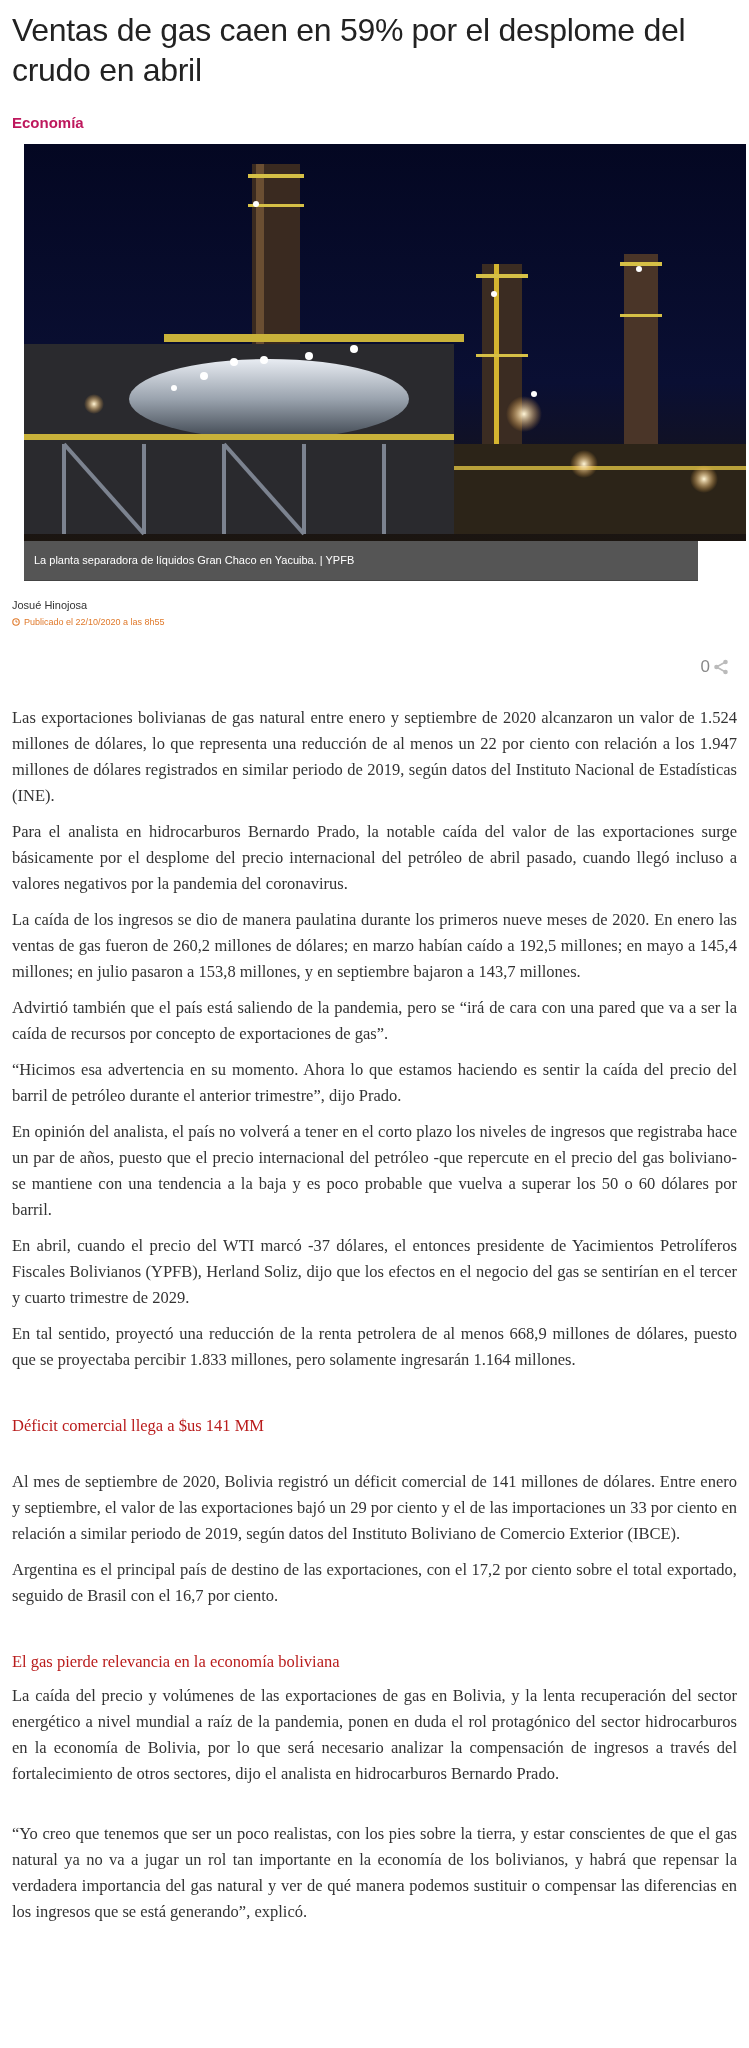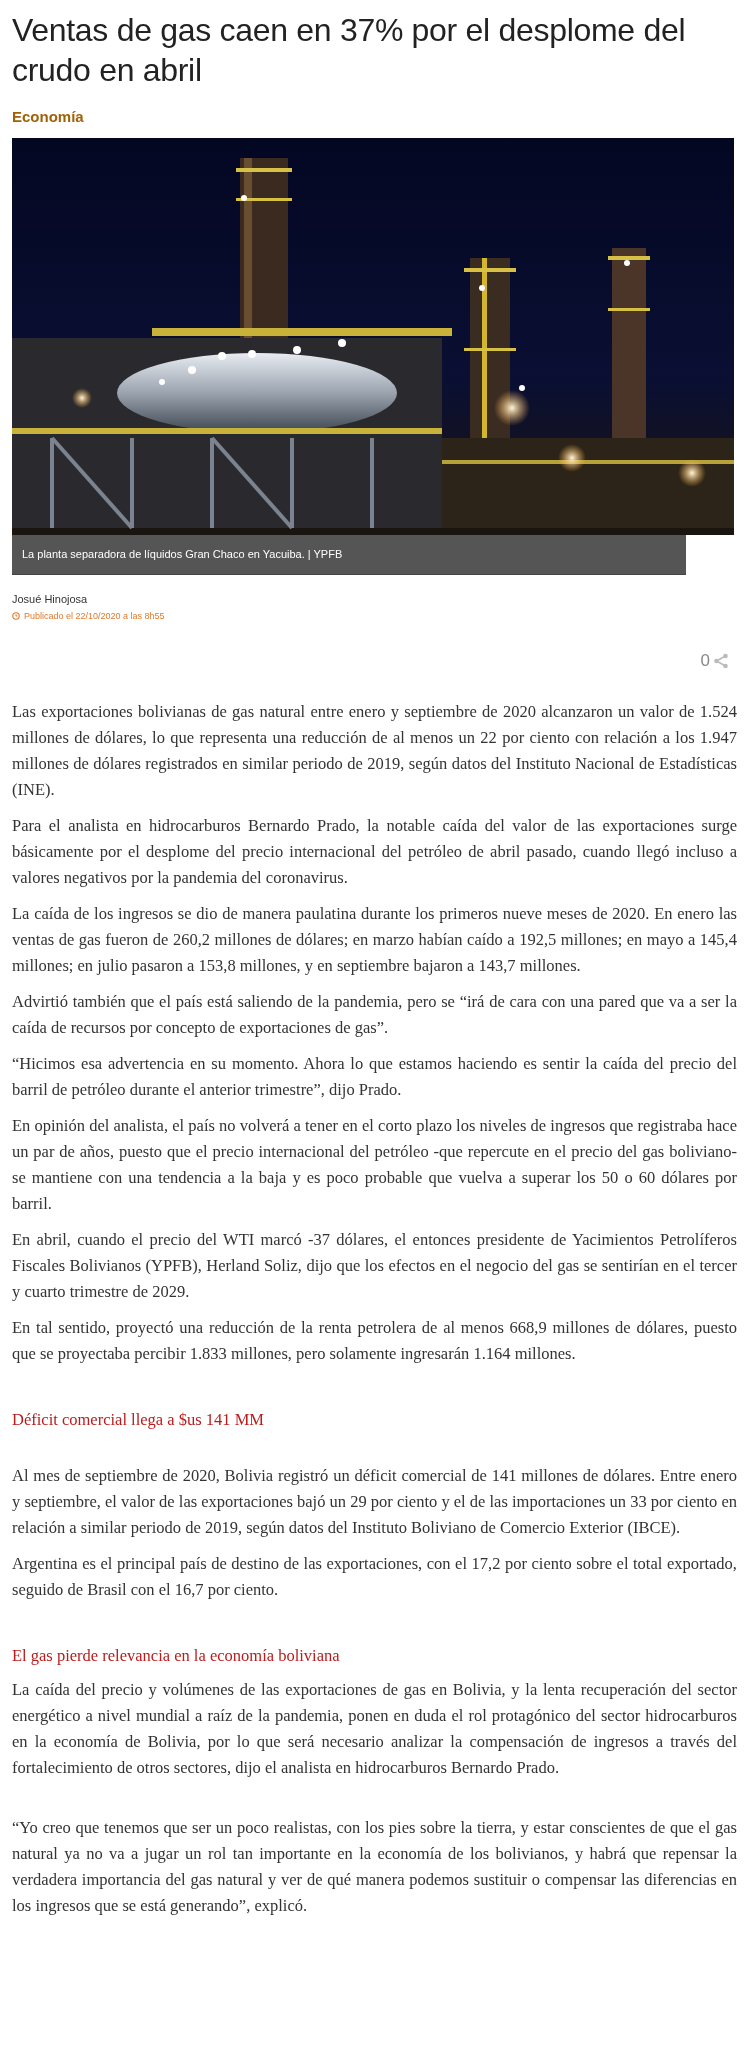--- a/index.html
+++ b/index.html
@@ -6,24 +6,24 @@
     body { width: 749px; height: 2048px; overflow: hidden; position: relative; }
     .page { padding: 0 12px 0 12px; }
     .headline {
       font-family: "Liberation Sans", sans-serif;
       font-size: 32px; line-height: 40px; font-weight: normal;
       color: #222222; margin: 4px 0 0 0; padding-top: 6px;
       letter-spacing: -0.3px;
     }
     .category {
       font-family: "Liberation Sans", sans-serif;
-      font-size: 15px; font-weight: bold; color: #a16207;
-      margin-top: 18px; display: inline-block; text-decoration: none;
+      font-size: 15px; font-weight: bold; color: #be185d;
+      margin-top: 24px; display: inline-block; text-decoration: none;
     }
-    .figure { margin: 12px 0 0 0; position: relative; width: 674px; }
+    .figure { margin: 12px 0 0 12px; position: relative; width: 674px; }
     .photo {
       width: 722px; height: 397px; display: block;
       background: #050a2a;
     }
     .caption {
       background: #555555; color: #ffffff;
       font-family: "Liberation Sans", sans-serif;
       font-size: 11px; line-height: 14px;
       padding: 12px 10px 13px 10px;
       border-bottom: 1px solid #444;
@@ -58,21 +58,21 @@
       font-size: 16.5px; line-height: 26px; color: #b91c1c;
       margin: 0;
     }
     .spacer-lg { height: 30px; }
     .spacer-md { height: 24px; }
   </style>
 </head>
 <body>
 
 <div class="page">
-  <h1 class="headline">Ventas de gas caen en 37% por el desplome del crudo en abril</h1>
+  <h1 class="headline">Ventas de gas caen en 59% por el desplome del crudo en abril</h1>
   <a class="category">Economía</a>
 
   <div class="figure">
     <svg class="photo" viewBox="0 0 722 397" preserveAspectRatio="none" aria-label="Planta industrial iluminada de noche">
       <defs>
         <linearGradient id="sky" x1="0" y1="0" x2="0" y2="1">
           <stop offset="0" stop-color="#040722"></stop>
           <stop offset="0.6" stop-color="#0a0f33"></stop>
           <stop offset="1" stop-color="#1b1510"></stop>
         </linearGradient>

